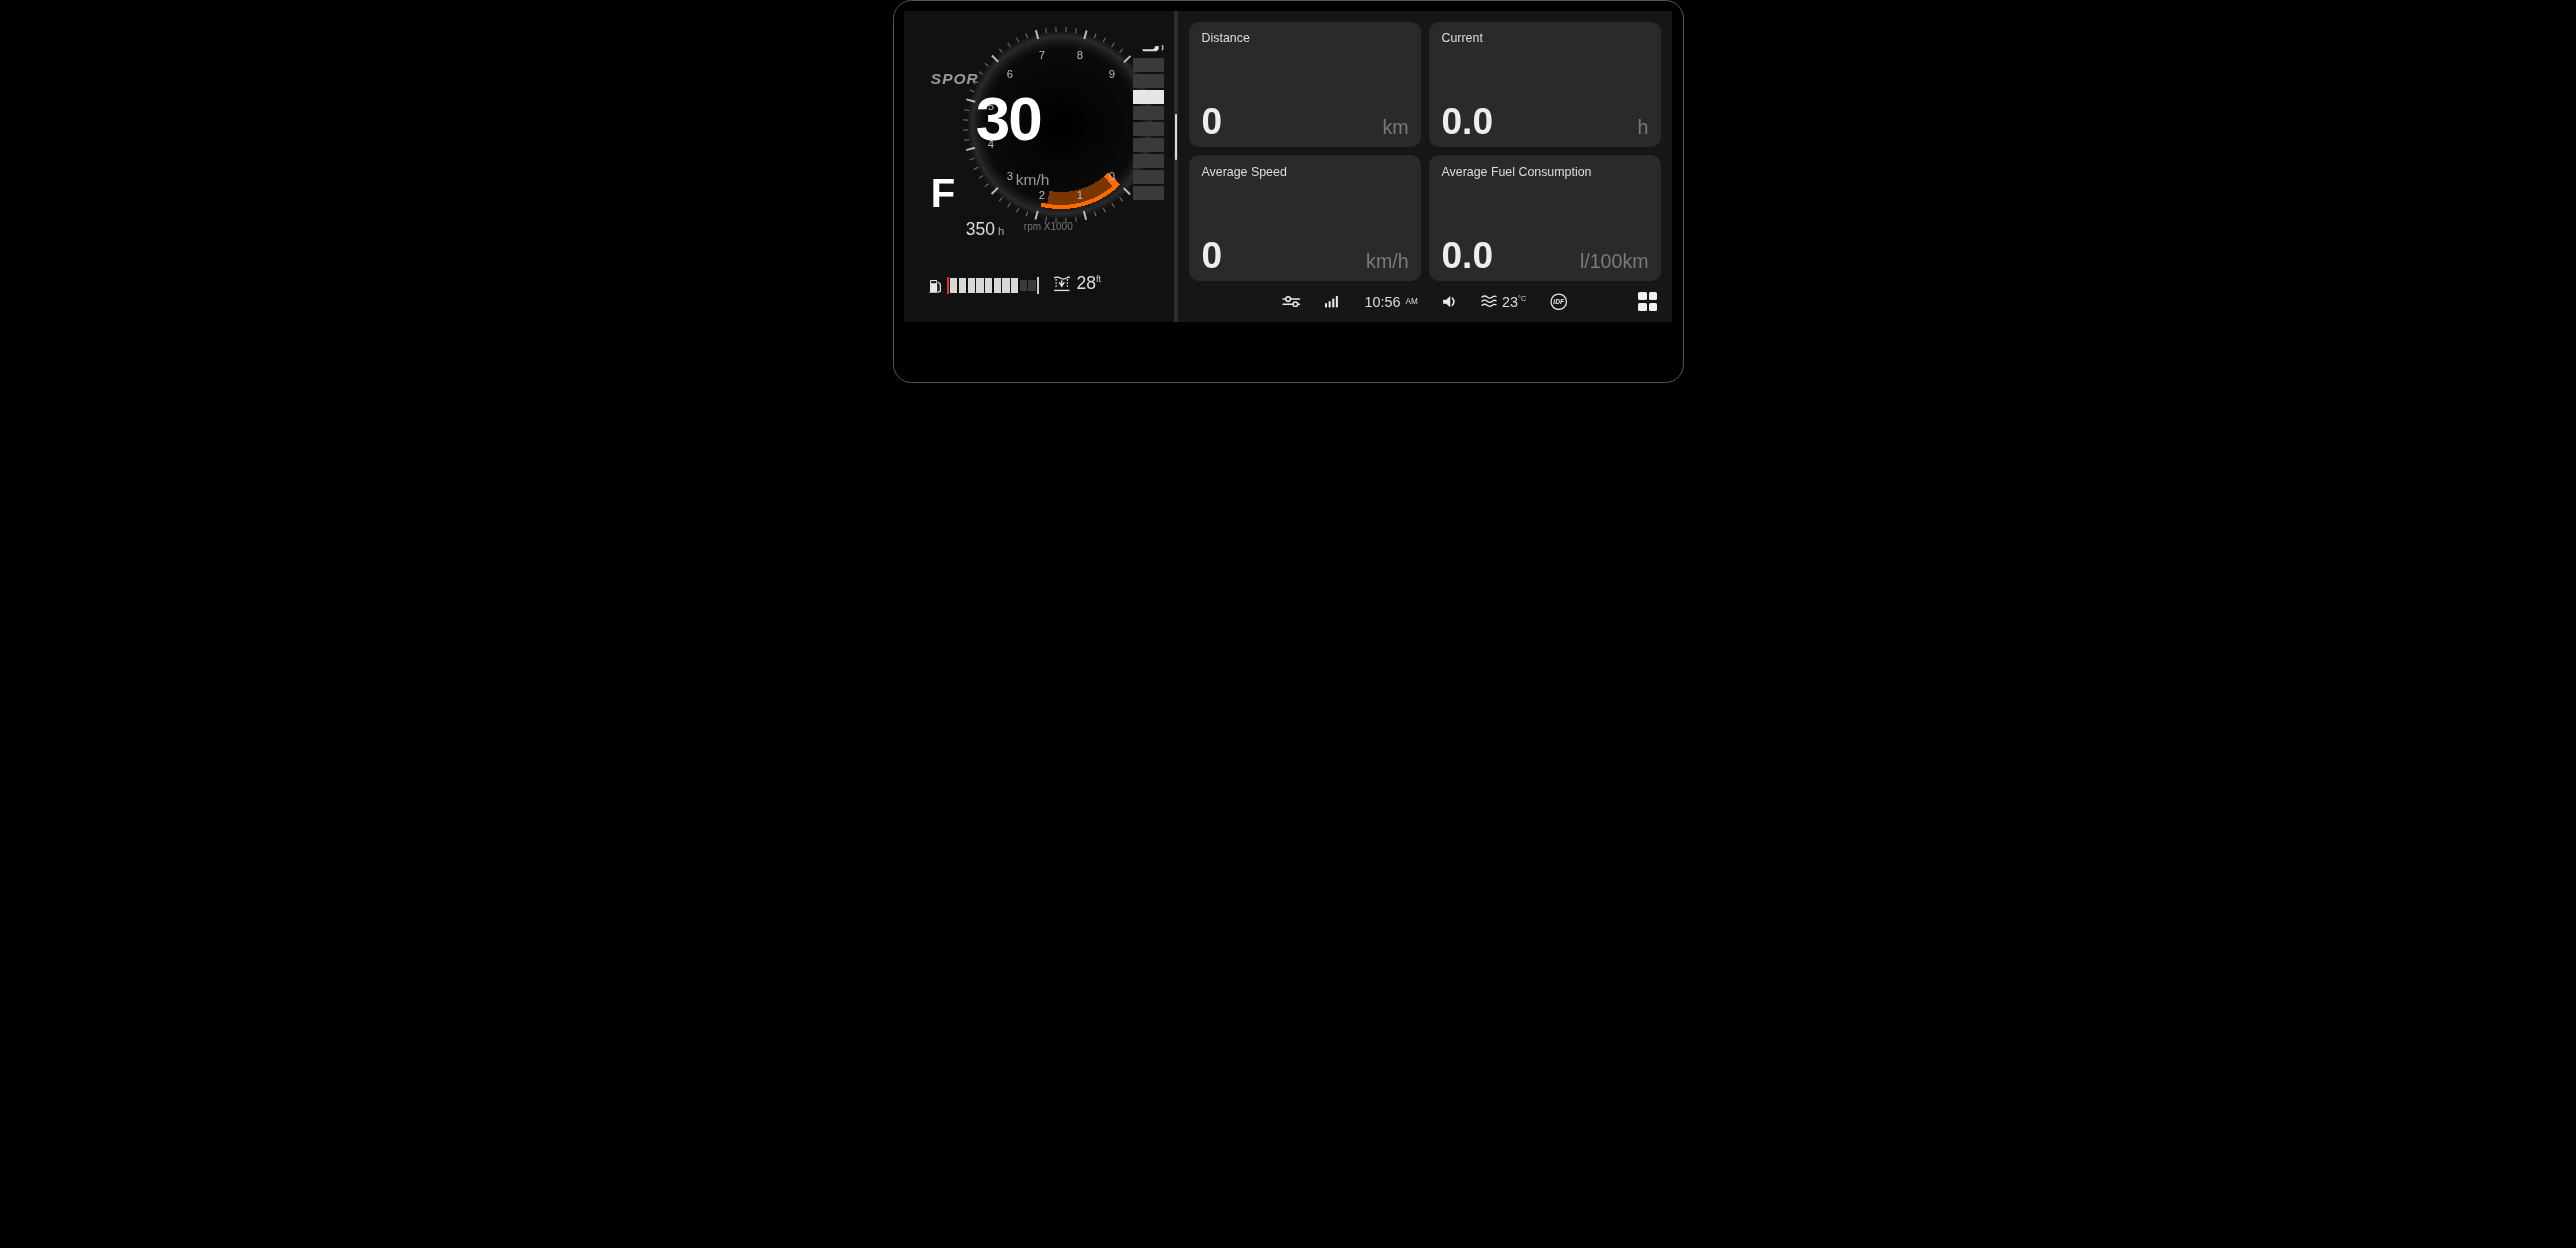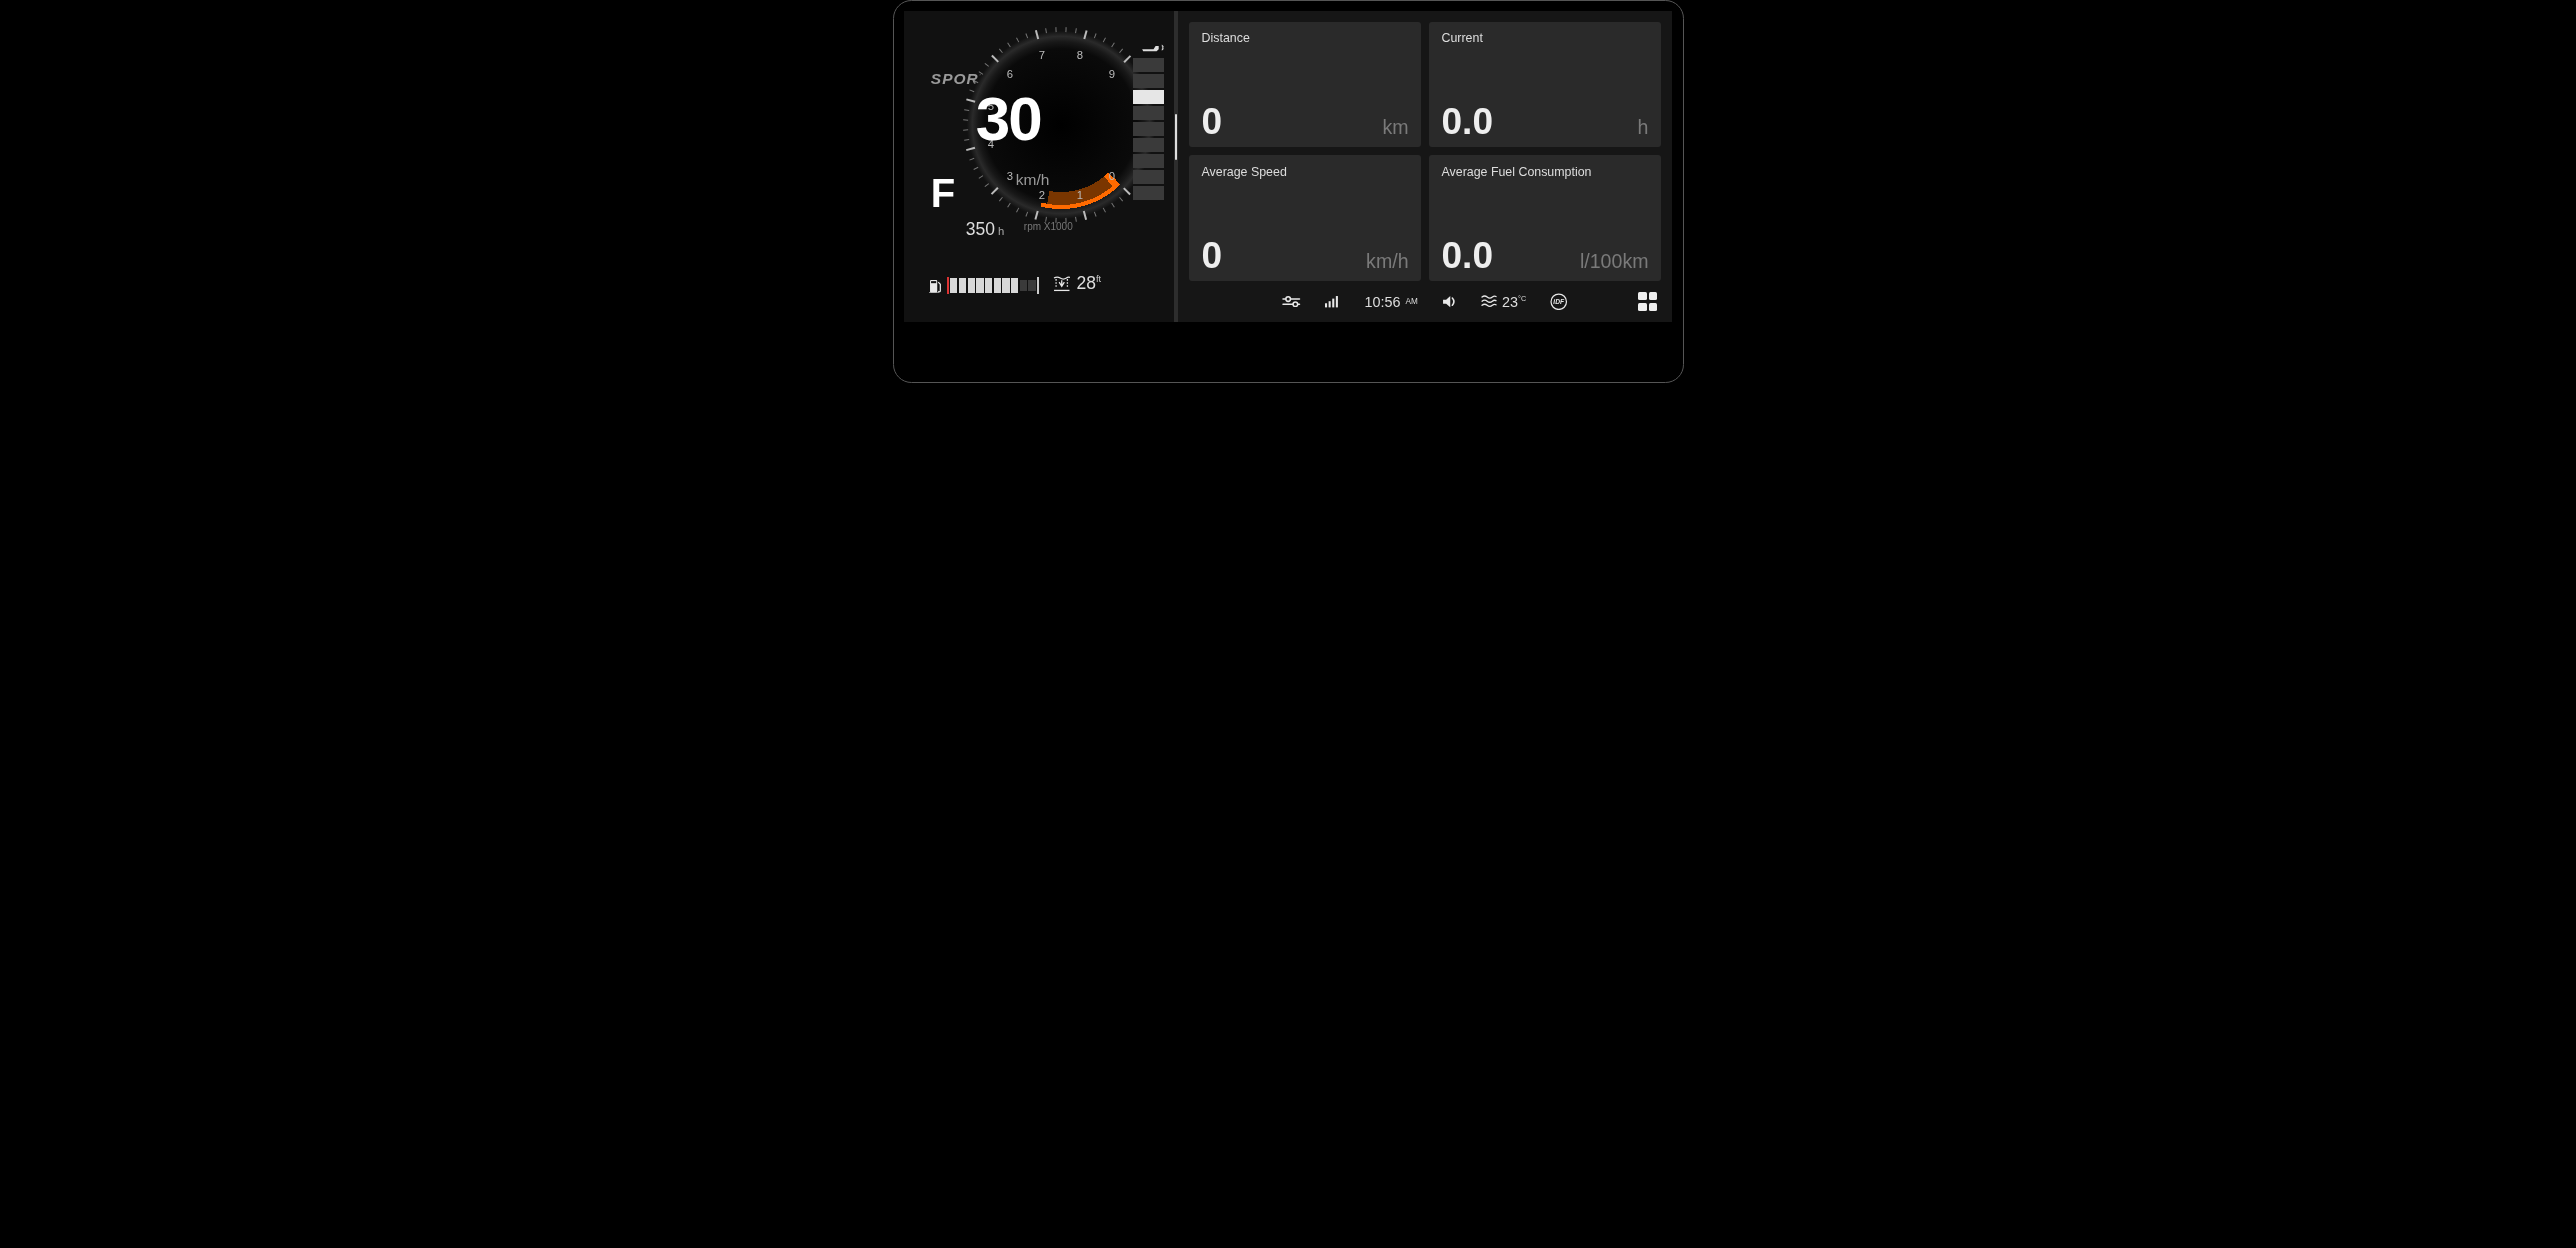--- a/index.html
+++ b/index.html
@@ -247,21 +247,21 @@
 
   .cards {
     flex:1;
     display: grid;
     grid-template-columns: 1fr 1fr;
     grid-template-rows: 1fr 1fr;
     gap: 8.2px;
   }
   .card {
     background: #2a2a2a;
-    border-radius: 3px;
+    border-radius: 10px;
     padding: 9.3px 12.4px 7.2px 12.4px;
     display: flex;
     flex-direction: column;
     justify-content: space-between;
   }
   .card-title {
     font-size: 12.4px;
     color: #ddd;
   }
   .card-valrow {

